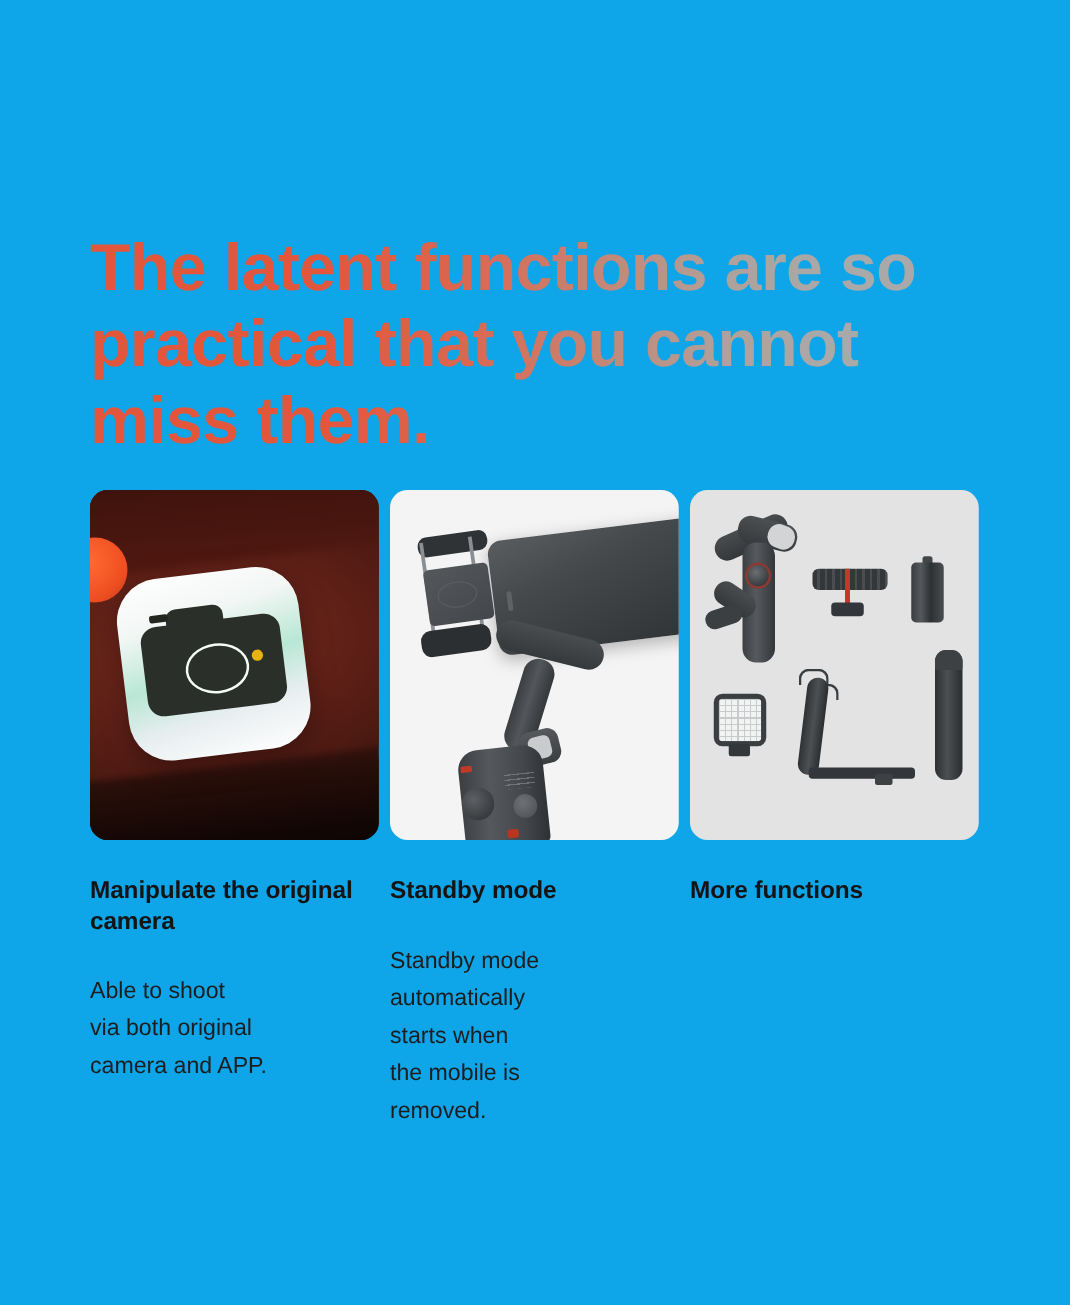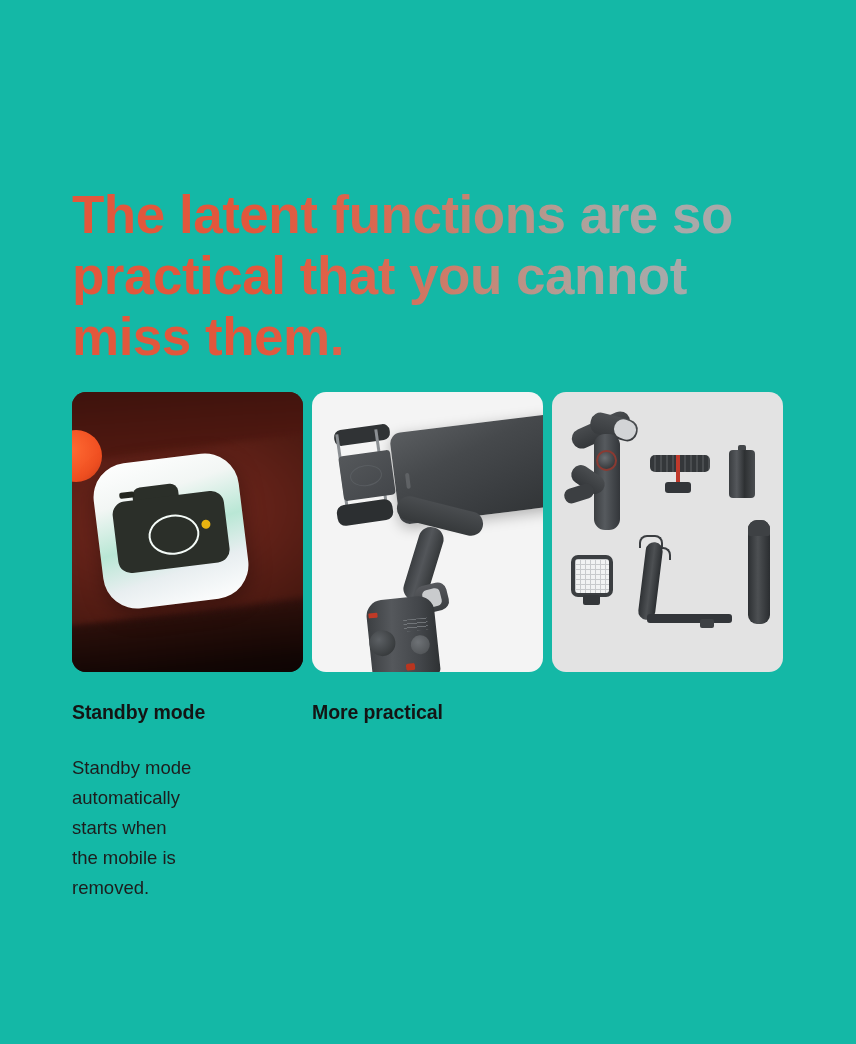--- a/index.html
+++ b/index.html
@@ -11,21 +11,21 @@
     height: 1044px;
     background: #ffffff;
     font-family: "Liberation Sans", sans-serif;
     overflow: hidden;
     position: relative;
   }
 
   .page {
     position: absolute;
     inset: 0;
-    background: #14b8a6;
+    background: #0ea5e9;
     padding-left: 25px;
   }
 
   
   .headline {
     position: absolute;
     left: 72px;
     top: 148px;
     width: 716px;
     font-size: 53px;
@@ -635,29 +635,35 @@
       <div class="a-bracket-base"></div>
       <div class="a-bracket-screw"></div>
       <div class="a-rod"></div>
       <div class="a-rod-top"></div>
     </div>
 
   </div>
 
   <div class="columns">
 
+    <div class="col col-1">
+      <div class="col-title">Manipulate the original camera</div>
+      <div class="col-body">Able to shoot
+via both original
+camera and APP.</div>
+    </div>
 
     <div class="col col-2">
       <div class="col-title">Standby mode</div>
       <div class="col-body">Standby mode
 automatically
 starts when
 the mobile is
 removed.</div>
     </div>
 
     <div class="col col-3">
-      <div class="col-title">More practical</div>
+      <div class="col-title">More functions</div>
     </div>
 
   </div>
 
 </div>
 
 </body></html>

